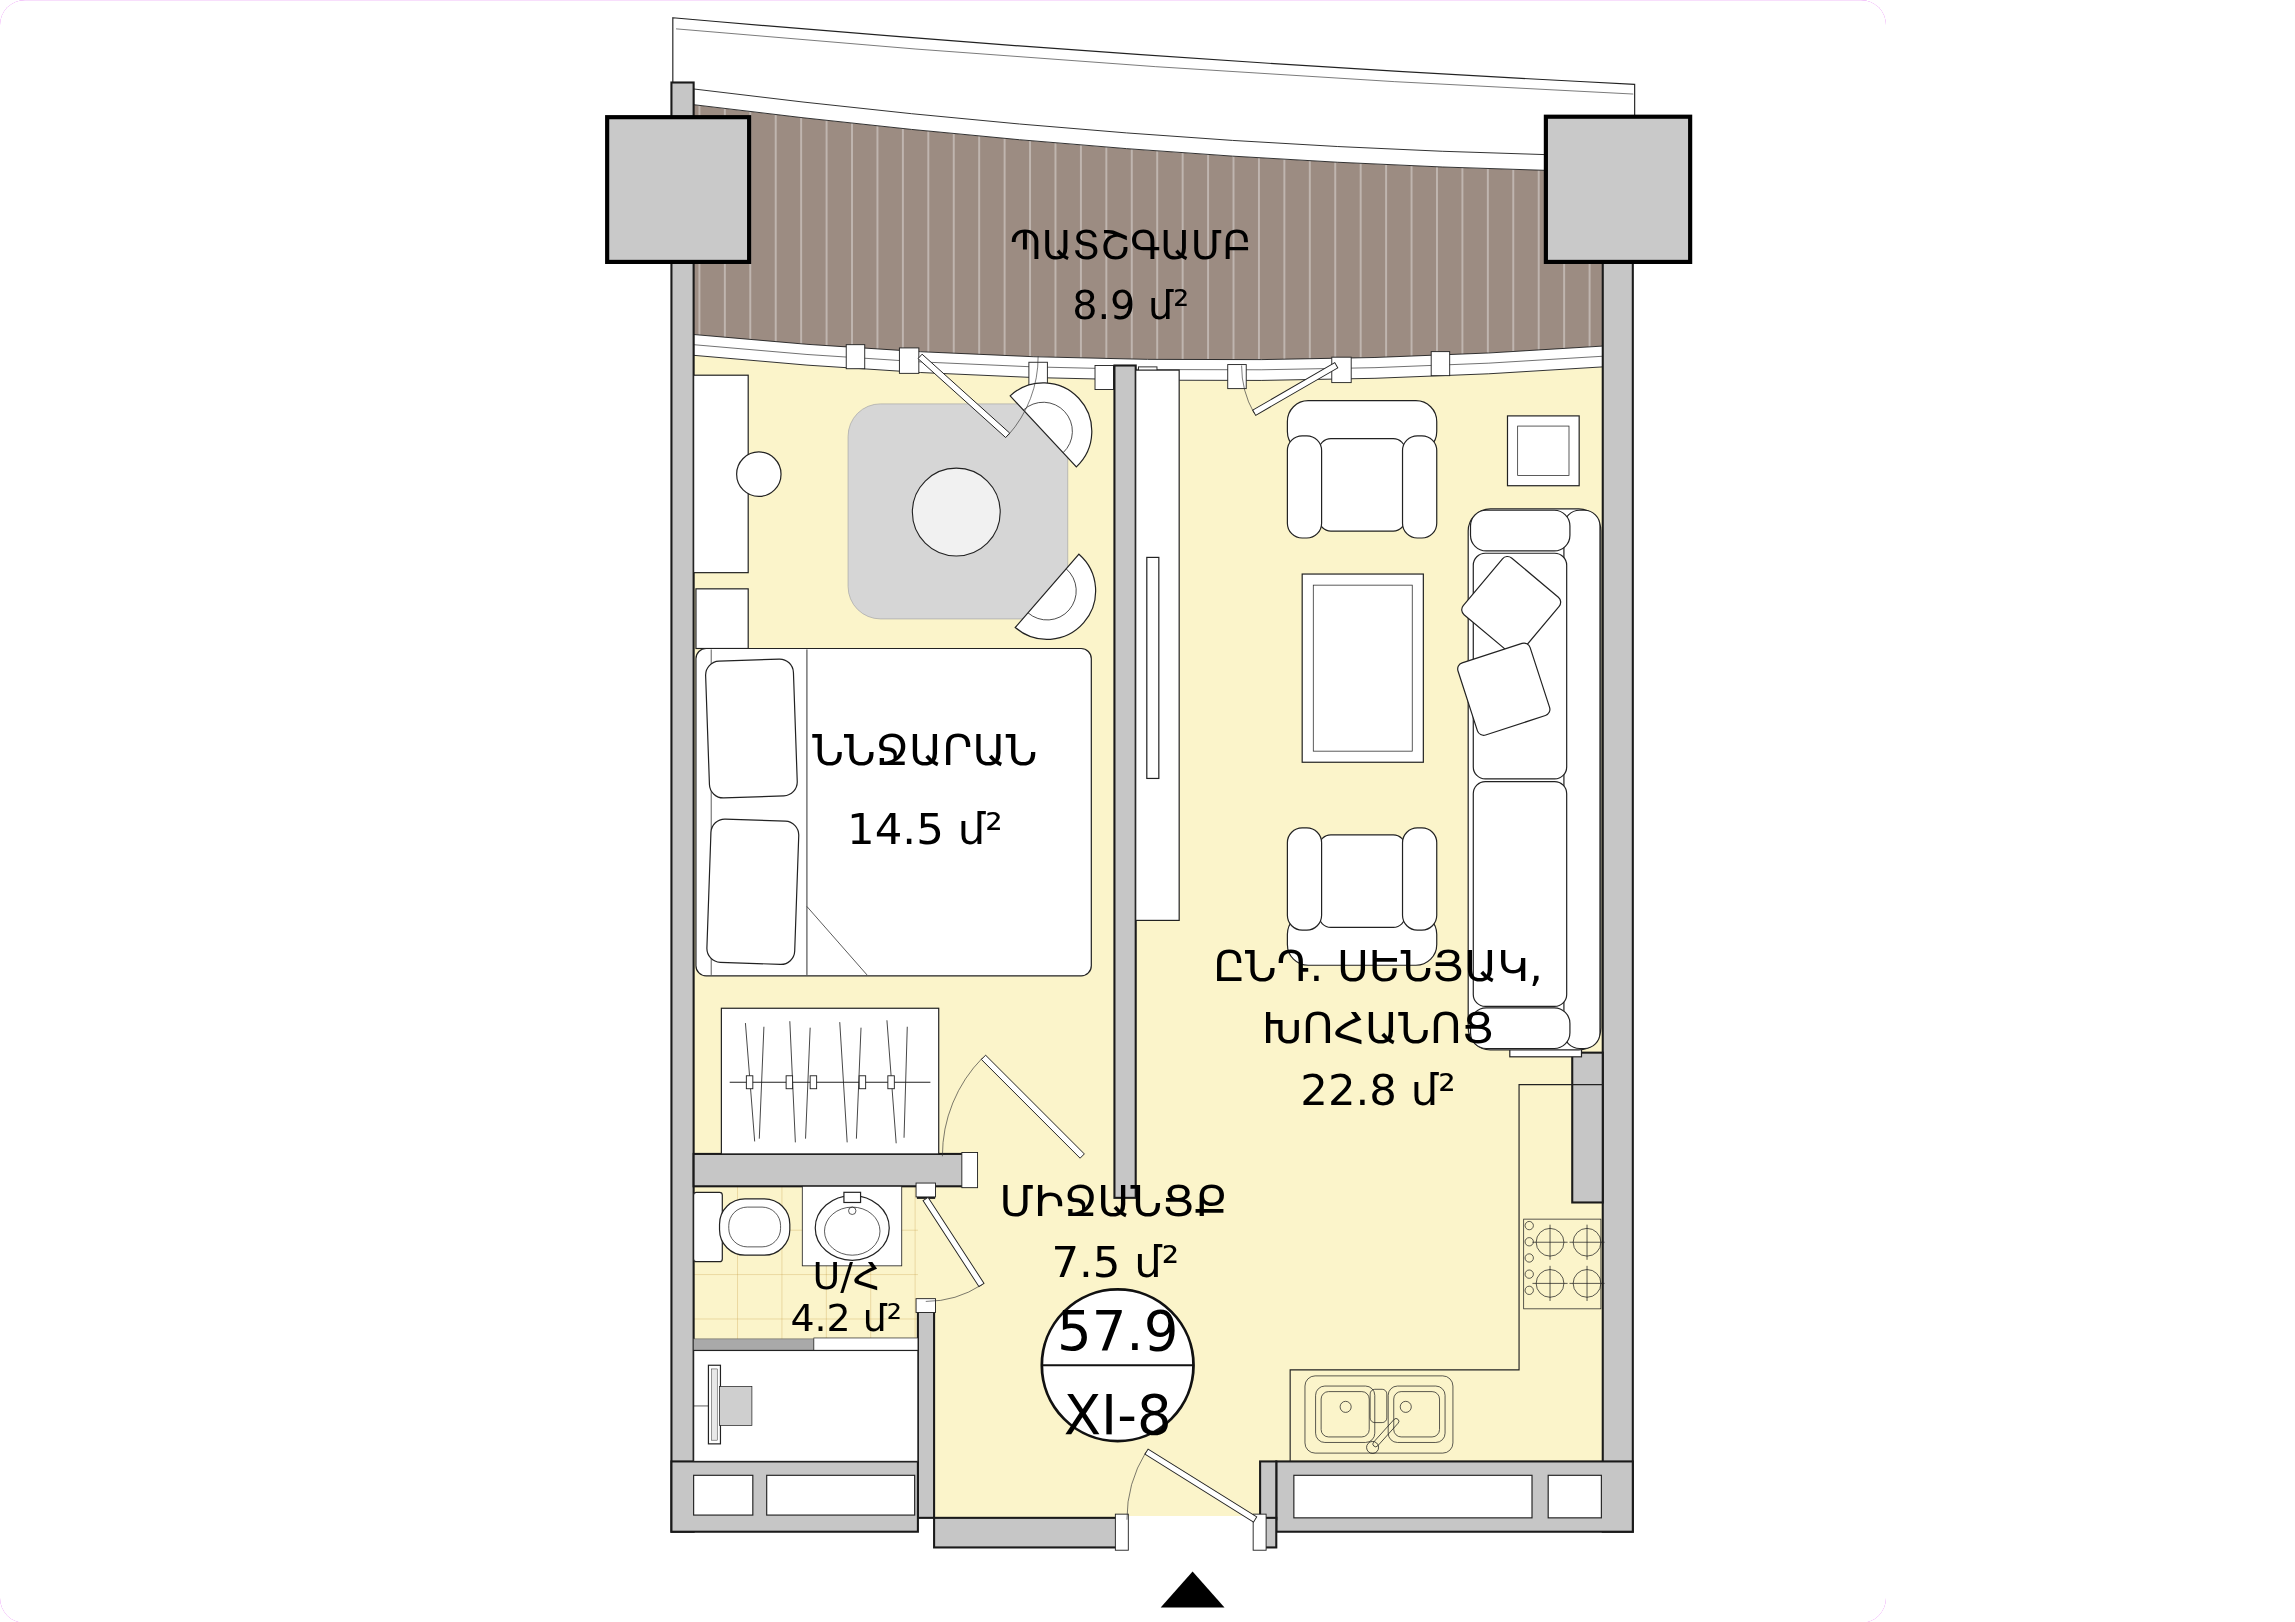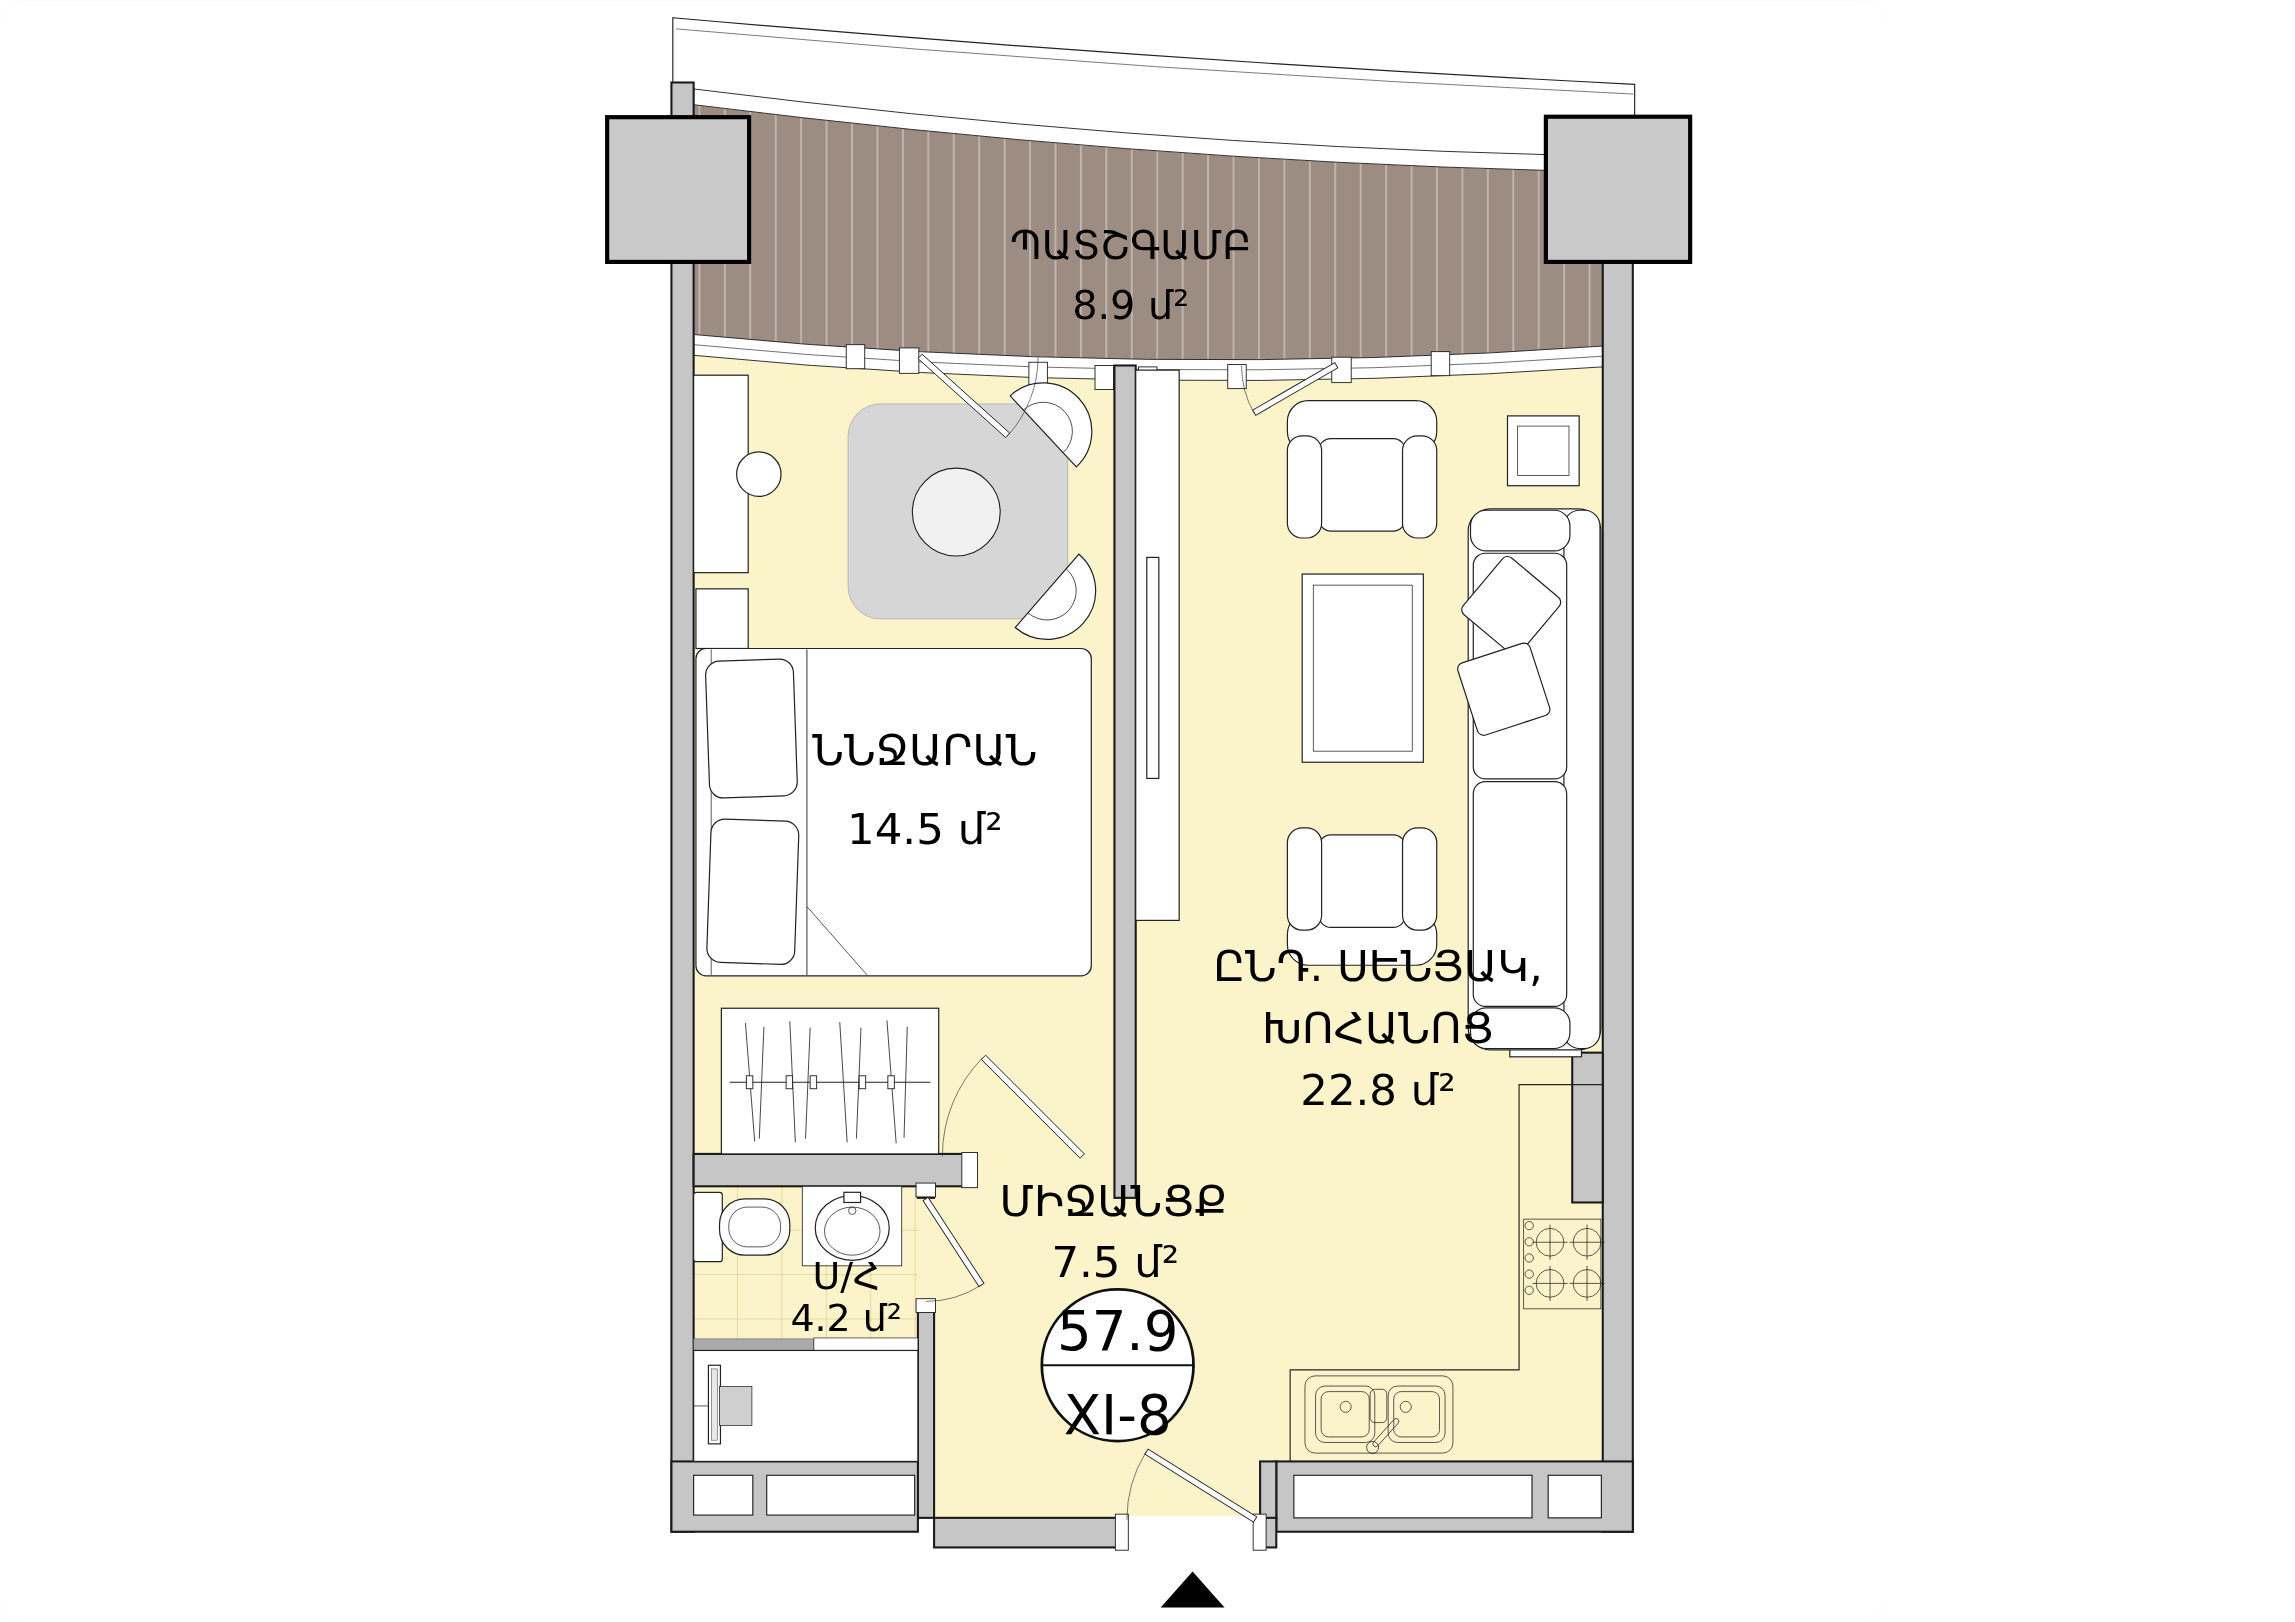--- a/index.html
+++ b/index.html
@@ -1,16 +1,16 @@
 <!DOCTYPE html>
 <html style="font-size:7.4px"><head>
 <meta charset="utf-8">
 <style>
   html,body{margin:0;padding:0;background:#ffffff;}
-  .page{width:1886px;height:1623px;background:#e5e5e5;position:relative;overflow:hidden;border-radius:25px;}
+  .page{width:1886px;height:1623px;background:#d946ef;position:relative;overflow:hidden;border-radius:25px;}
   svg{display:block;}
   
   .w  {fill:#c6c6c6;stroke:#1a1a1a;stroke-width:4.5;}
   .p  {fill:#c9c9c9;stroke:#000000;stroke-width:9;}
   
   .f  {fill:#ffffff;stroke:#222222;stroke-width:2.6;}
   .f1 {fill:none;stroke:#222222;stroke-width:1.6;}
   .ln {fill:none;stroke:#222222;stroke-width:2.5;}
   .win{fill:#ffffff;stroke:#222222;stroke-width:2.5;}
   .door{fill:#ffffff;stroke:#222222;stroke-width:2;}

